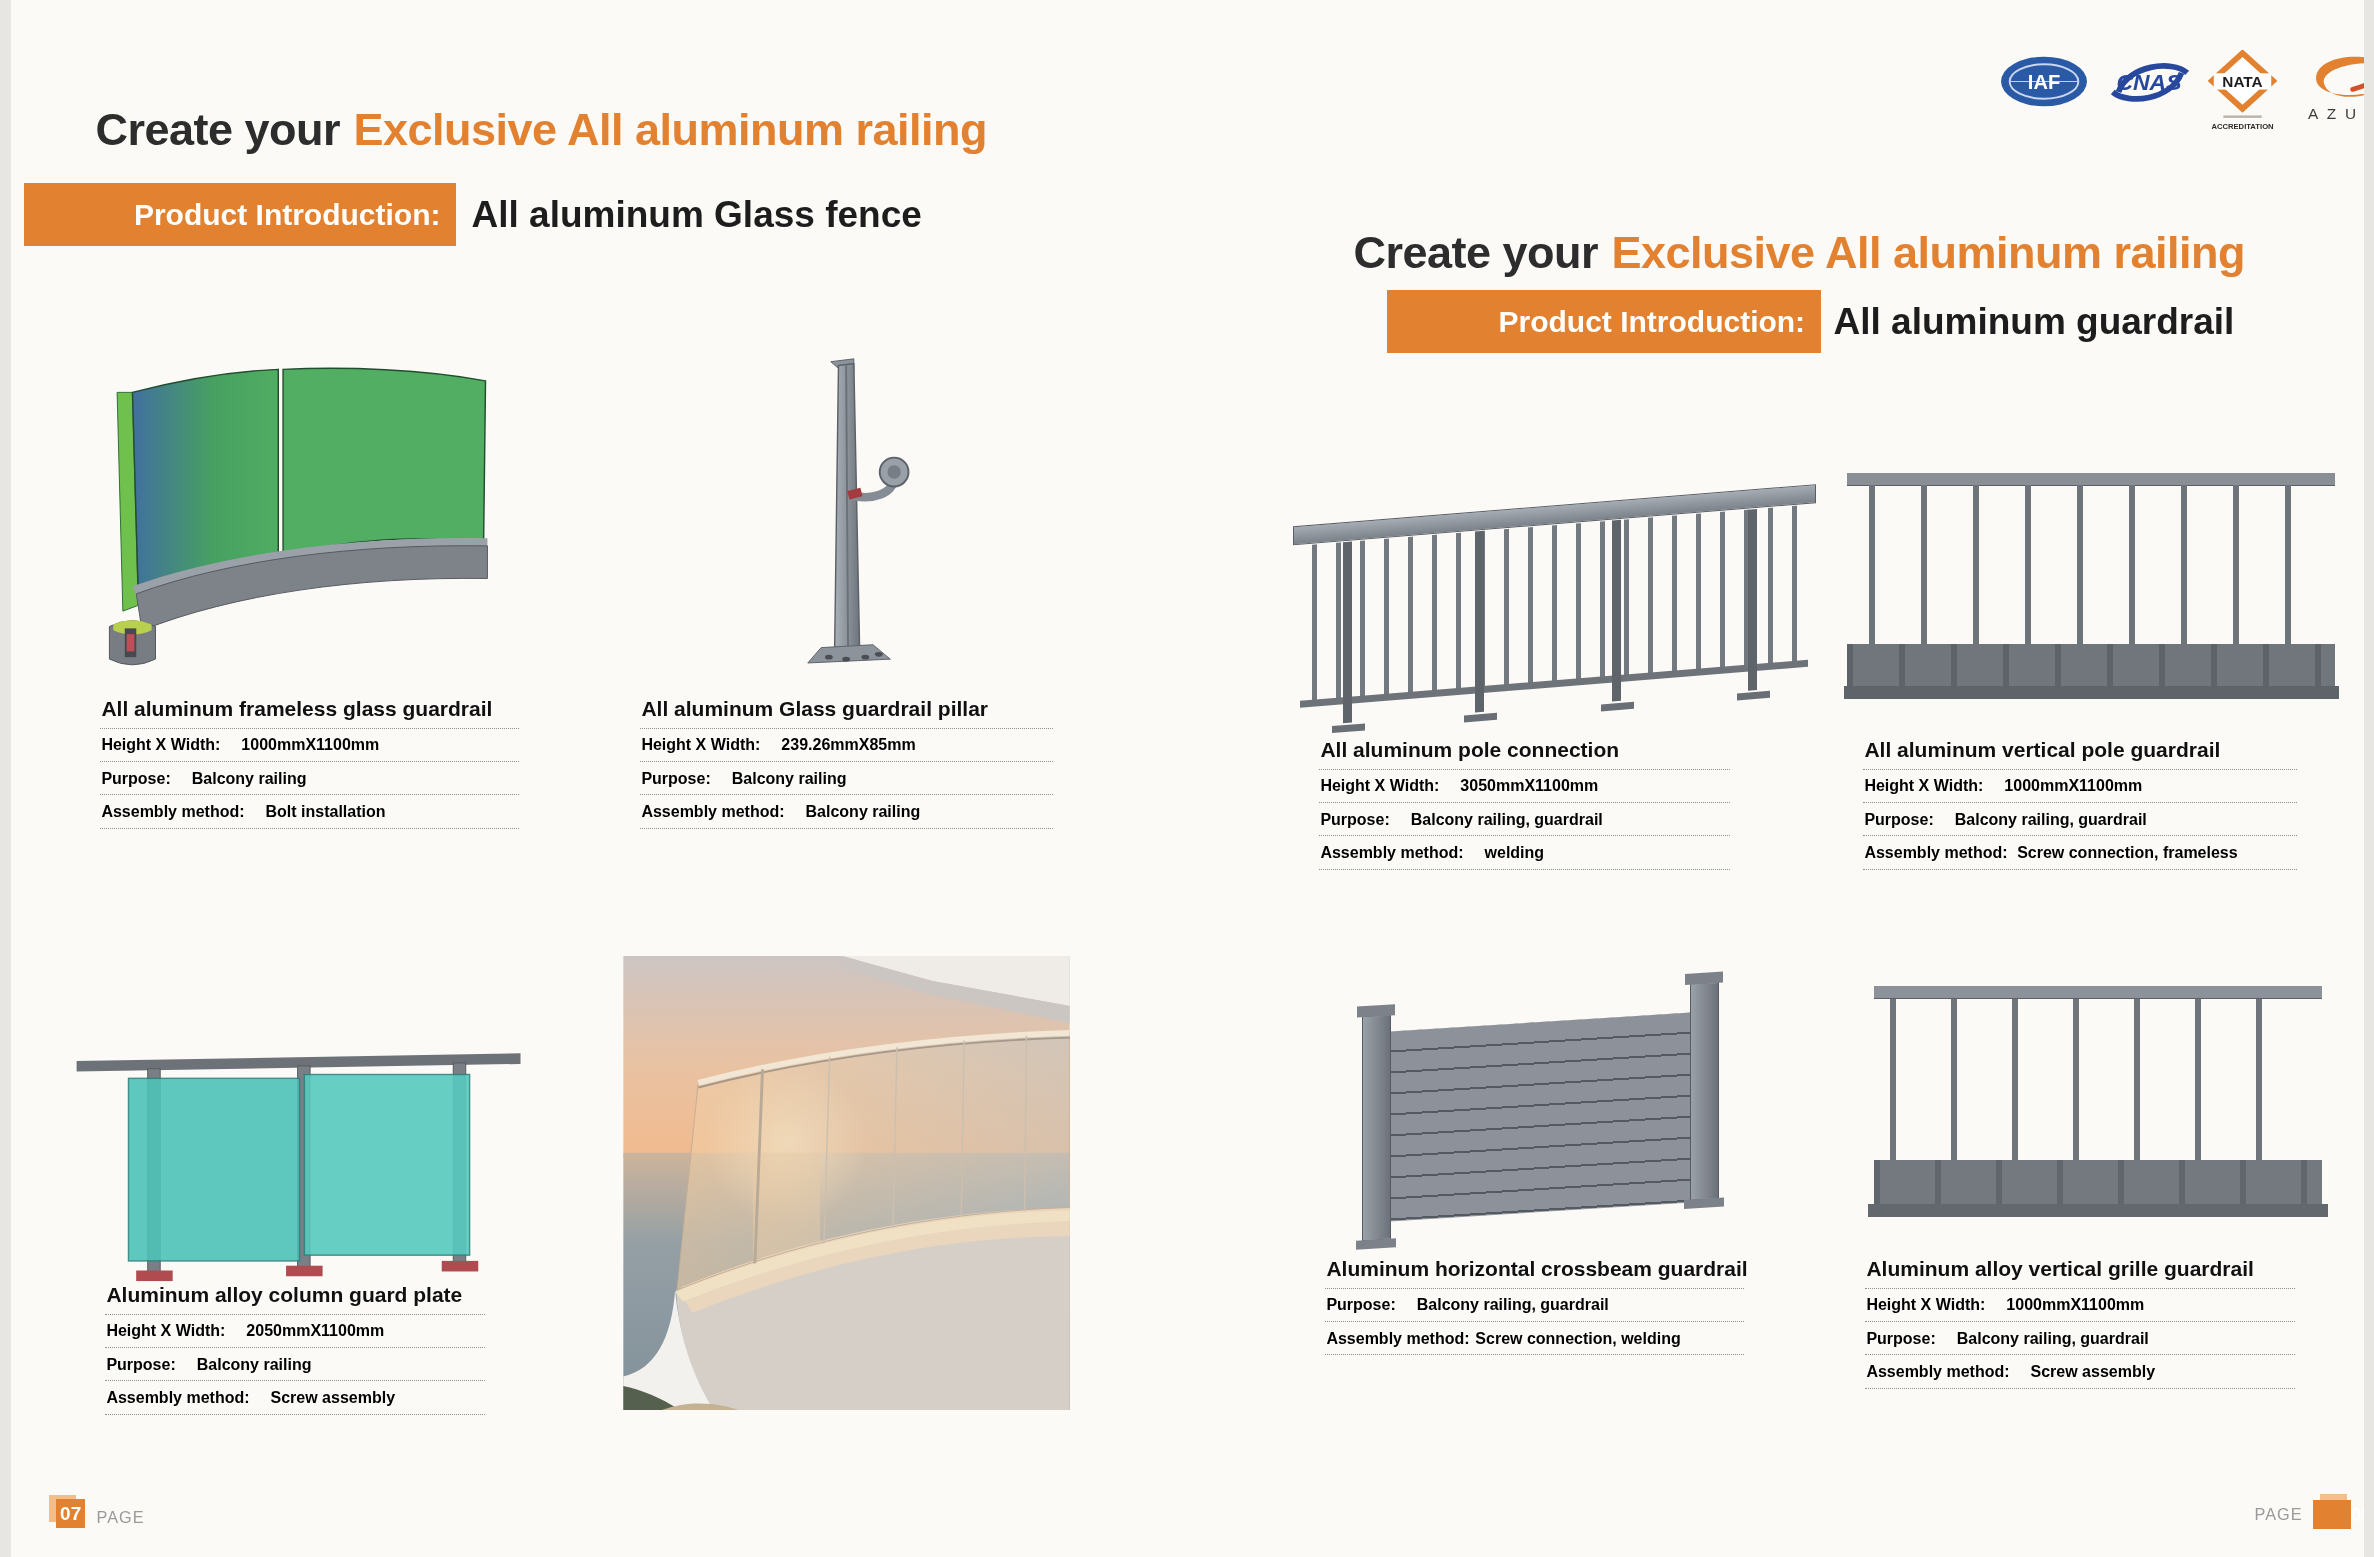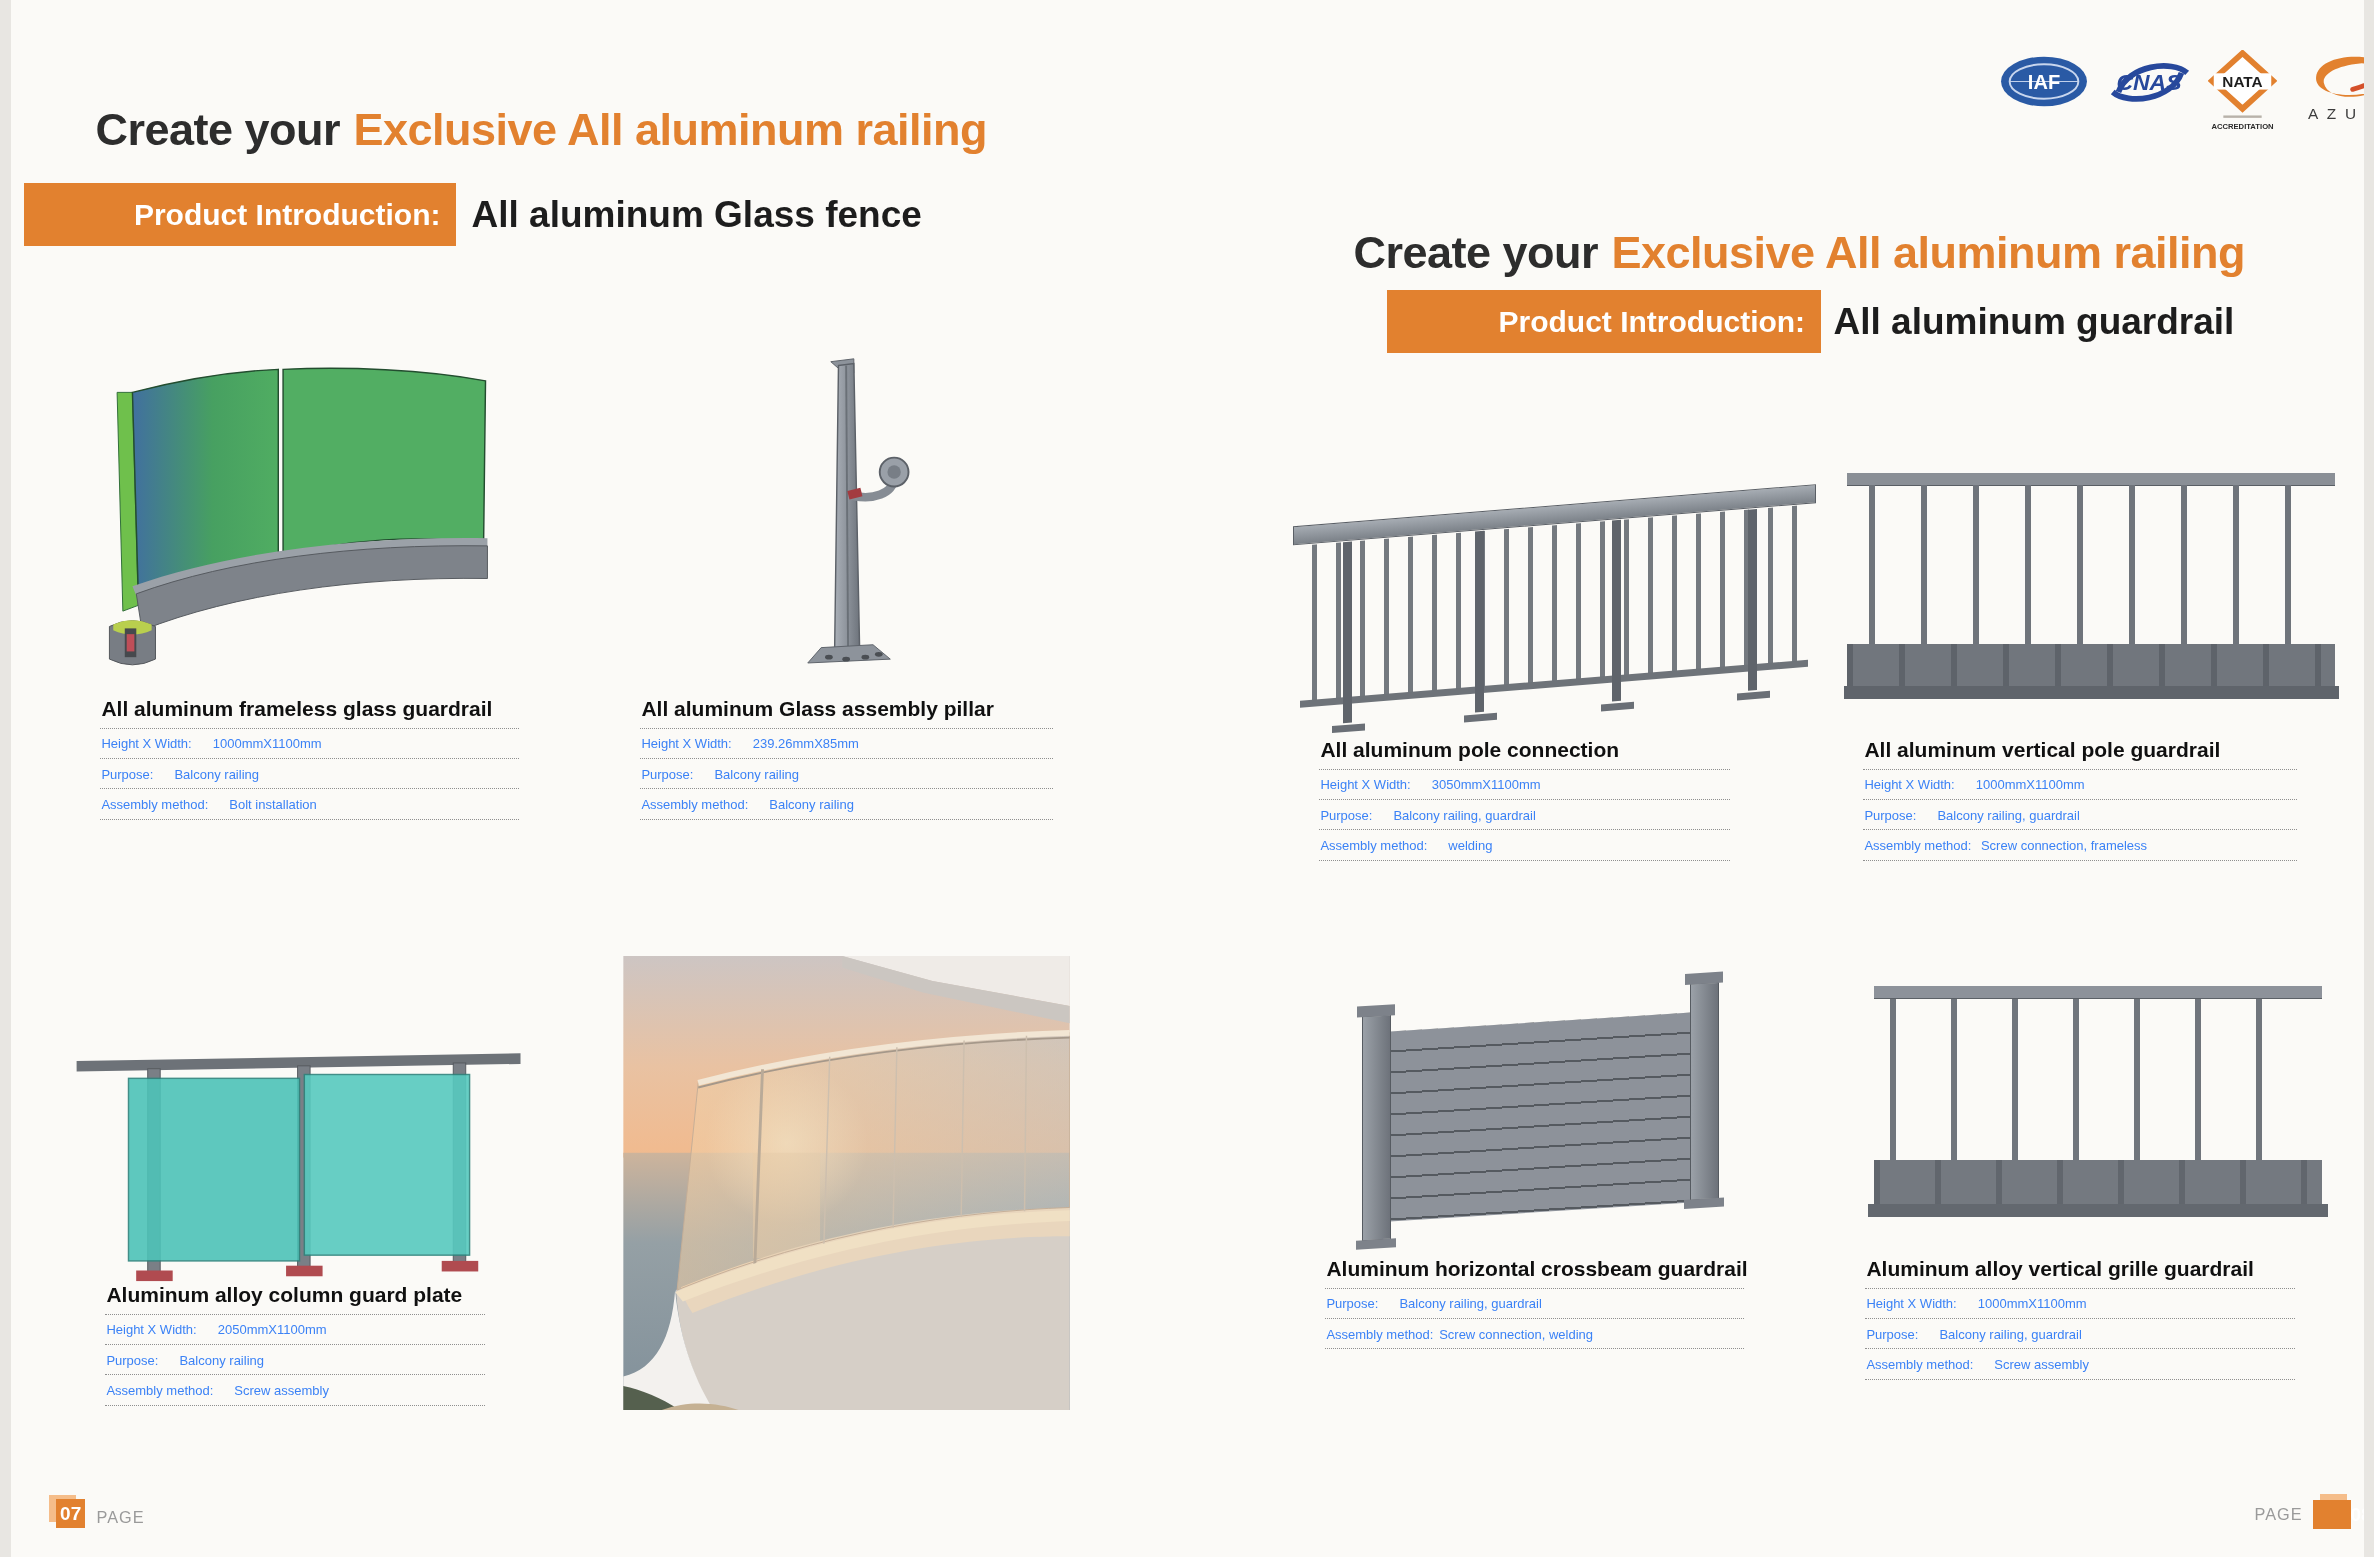--- a/index.html
+++ b/index.html
@@ -37,22 +37,22 @@
   .logos svg{display:block;}
 
   
   .art{position:absolute;}
   .art svg{display:block; width:100%; height:100%;}
 
   
   .specs{position:absolute;}
   .spec-title{font-size:21px; font-weight:bold; color:#101010; padding:0 1.9px 6.7px;
               border-bottom:1.9px dotted #8f8f8f; white-space:nowrap;}
-  .spec-row{font-size:13px; color:#3b82f6; padding:7.7px 1.9px 6.7px;
-            border-bottom:1.9px dotted #8f8f8f; white-space:nowrap;}
+  .spec-row{font-size:16px; color:#000000; padding:7.7px 1.9px 6.7px;
+            border-bottom:1.9px dotted #8f8f8f; white-space:nowrap;font-weight:bold;}
   .spec-label{margin-right:21px;}
 
   
   .skewA{position:absolute; inset:0; transform:skewY(-4.6deg);}
   .skewB{position:absolute; inset:0; transform:skewY(-3.6deg);}
   .p5-toprail{position:absolute; left:5.8px; right:11.5px; top:61px; height:19px;
               background:linear-gradient(#a6acb3,#7c8289); border:1px solid #5a5f66;}
   .p5-bars{position:absolute; left:25px; right:29px; top:81px; height:159px;
            background:repeating-linear-gradient(90deg,#74797f 0 4.8px,transparent 4.8px 24px);}
   .p5-bottomrail{position:absolute; left:13.4px; right:19px; top:236px; height:6.7px; background:#6e7379;}
@@ -188,21 +188,21 @@
       <circle cx="154" cy="147" r="7" fill="#787e86"></circle>
       <rect x="106" y="165" width="14" height="9" fill="#a33b40" transform="rotate(-14 113 169)"></rect>
       <polygon points="78,330 132,327 150,342 64,346" fill="#8d939b" stroke="#5c6168"></polygon>
       <ellipse cx="86" cy="340" rx="4" ry="2.5" fill="#4a4e53"></ellipse>
       <ellipse cx="104" cy="342" rx="4" ry="2.5" fill="#4a4e53"></ellipse>
       <ellipse cx="124" cy="340" rx="4" ry="2.5" fill="#4a4e53"></ellipse>
       <ellipse cx="138" cy="337" rx="4" ry="2.5" fill="#4a4e53"></ellipse>
     </svg>
   </div>
   <div class="specs" style="left:629px; top:697px; width:413px;">
-    <div class="spec-title">All aluminum Glass assembly pillar</div>
+    <div class="spec-title">All aluminum Glass guardrail pillar</div>
     <div class="spec-row"><span class="spec-label">Height X Width:</span><span class="spec-value">239.26mmX85mm</span></div>
     <div class="spec-row"><span class="spec-label">Purpose:</span><span class="spec-value">Balcony railing</span></div>
     <div class="spec-row"><span class="spec-label">Assembly method:</span><span class="spec-value">Balcony railing</span></div>
   </div>
 
   <div class="art" style="left:56px; top:1011px; width:466px; height:274px;">
     <svg viewBox="0 0 485 285">
       <polygon points="10,52 472,44 472,55 10,63" fill="#6d7278"></polygon>
       <rect x="84" y="60" width="13" height="212" fill="#7a7f86" stroke="#55595e"></rect>
       <rect x="240" y="57" width="13" height="210" fill="#7a7f86" stroke="#55595e"></rect>

